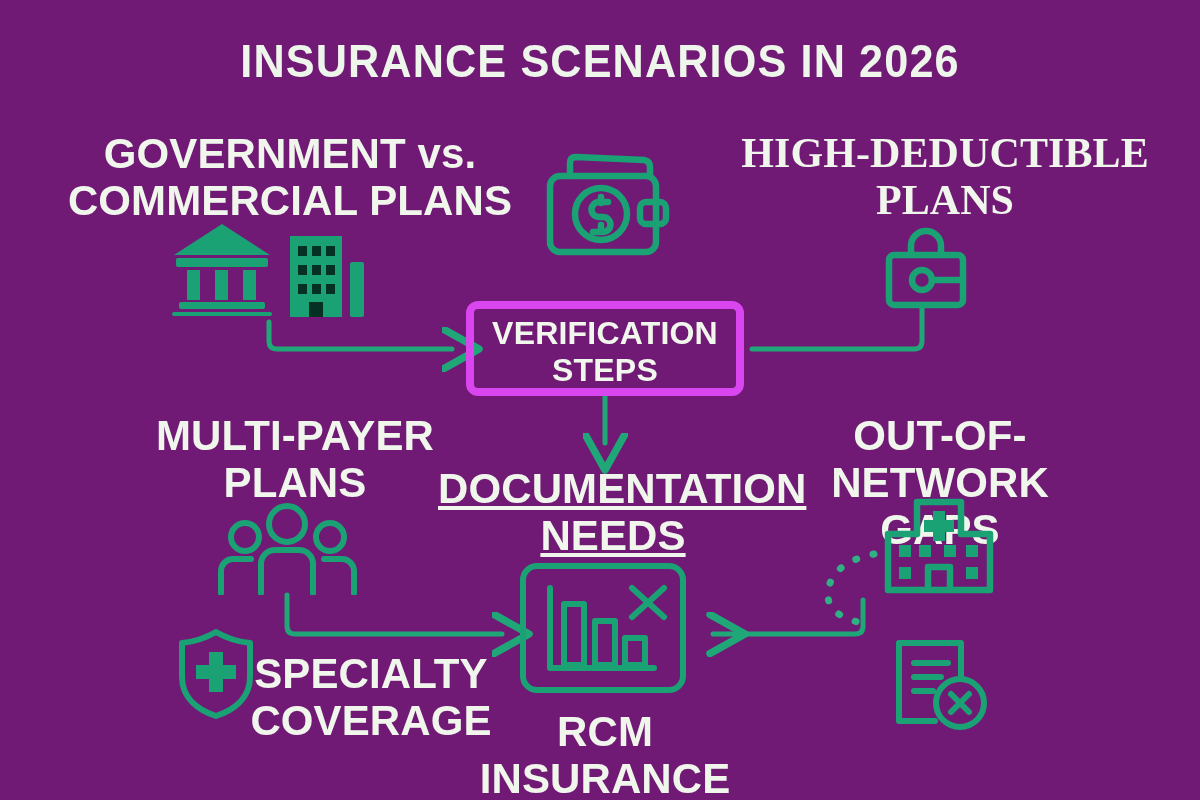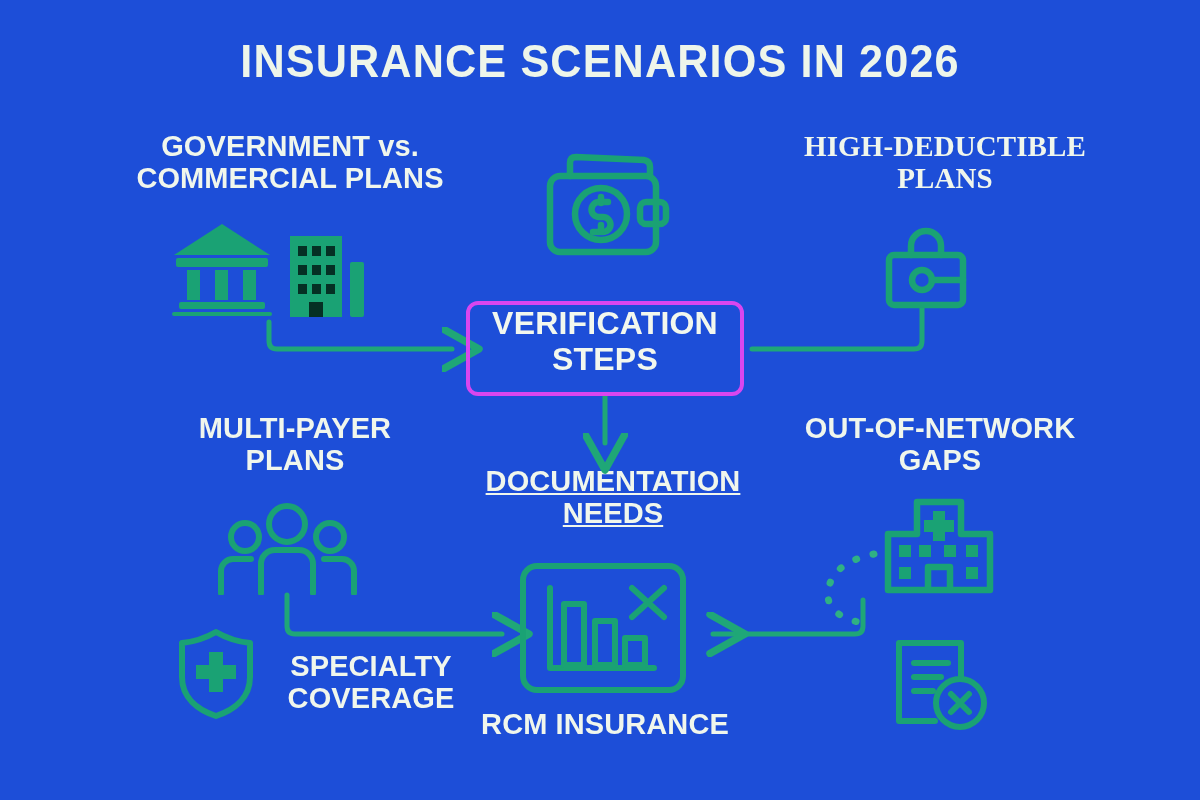--- a/index.html
+++ b/index.html
@@ -5,21 +5,21 @@
 <style>
   html, body {
     margin: 0;
     padding: 0;
     background: #04271d;
   }
   #stage {
     position: relative;
     width: 1200px;
     height: 800px;
-    background: #1d4ed8;
+    background: #701a75;
     overflow: hidden;
     font-family: "Liberation Sans", sans-serif;
     -webkit-font-smoothing: antialiased;
   }
   
   .title {
     position: absolute;
     left: 0; top: 36px;
     width: 1200px;
     text-align: center;
@@ -28,34 +28,34 @@
     font-weight: 700;
     letter-spacing: 1.2px;
     line-height: 1.05;
     transform: scaleX(0.92);
     transform-origin: center top;
   }
   .label {
     position: absolute;
     color: #f0f6ec;
     font-weight: 700;
-    font-size: 29px;
+    font-size: 42px;
     line-height: 1.12;
     text-align: center;
     letter-spacing: 0.1px;
     white-space: pre-line;
   }
   
   .flowbox {
     position: absolute;
-    border: 4px solid #d946ef;
+    border: 8px solid #d946ef;
     border-radius: 12px;
     box-sizing: border-box;
     display: flex;
-    align-items: flex-start;
+    align-items: flex-end;
     justify-content: center;
   }
   .flowbox .boxtext {
     color: #f2f7ee;
     font-weight: 700;
     font-size: 32px;
     line-height: 1.14;
     text-align: center;
     white-space: pre-line;
     letter-spacing: 0.2px;

